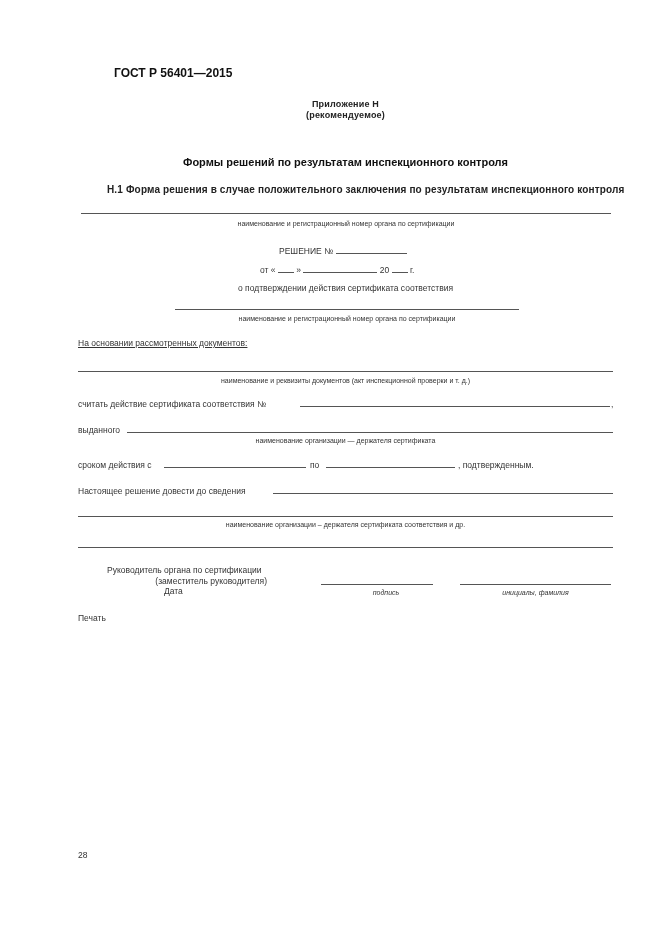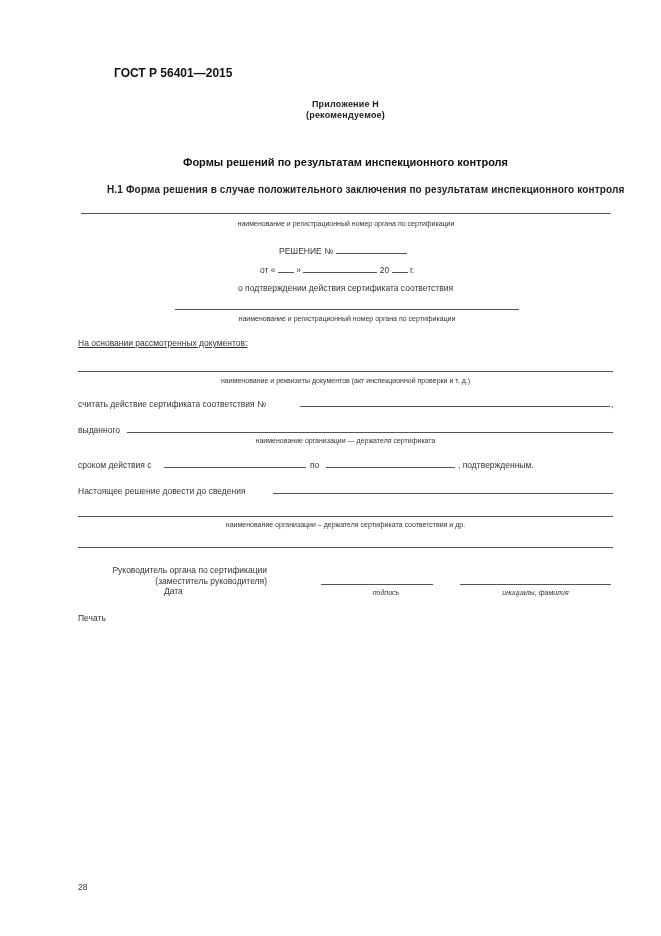--- a/index.html
+++ b/index.html
@@ -73,25 +73,25 @@
 <div class="abs txt" style="left:458px; top:460px;">, подтвержденным.</div>
 
 <div class="abs txt" style="left:78px; top:486px;">Настоящее решение довести до сведения</div>
 <div class="line" style="left:273px; width:340px; top:493px;"></div>
 
 <div class="line" style="left:78px; width:535px; top:516px;"></div>
 <div class="cap" style="left:78px; width:535px; top:521px;">наименование организации – держателя сертификата соответствия и др.</div>
 
 <div class="line" style="left:78px; width:535px; top:547px;"></div>
 
-<div class="abs txt" style="left:107px; top:565px; width:160px; text-align:right;">Руководитель органа по сертификации</div>
+<div class="abs txt" style="left:107px; top:565px; width:160px; text-align:left;">Руководитель органа по сертификации</div>
 <div class="abs txt" style="left:107px; top:576px; width:160px; text-align:right;">(заместитель руководителя)</div>
 
 <div class="line" style="left:321px; width:112px; top:584px;"></div>
 <div class="cap it" style="left:321px; width:130px; top:589px;">подпись</div>
 
 <div class="line" style="left:460px; width:151px; top:584px;"></div>
 <div class="cap it" style="left:460px; width:151px; top:589px;">инициалы, фамилия</div>
 
 <div class="abs txt" style="left:78px; top:613px;">Печать</div>
 <div class="abs txt" style="left:164px; top:586px;">Дата</div>
 
-<div class="abs txt" style="left:78px; top:850px;margin-top:32px;">28</div>
+<div class="abs txt" style="left:78px; top:850px;">28</div>
 
 </body></html>

